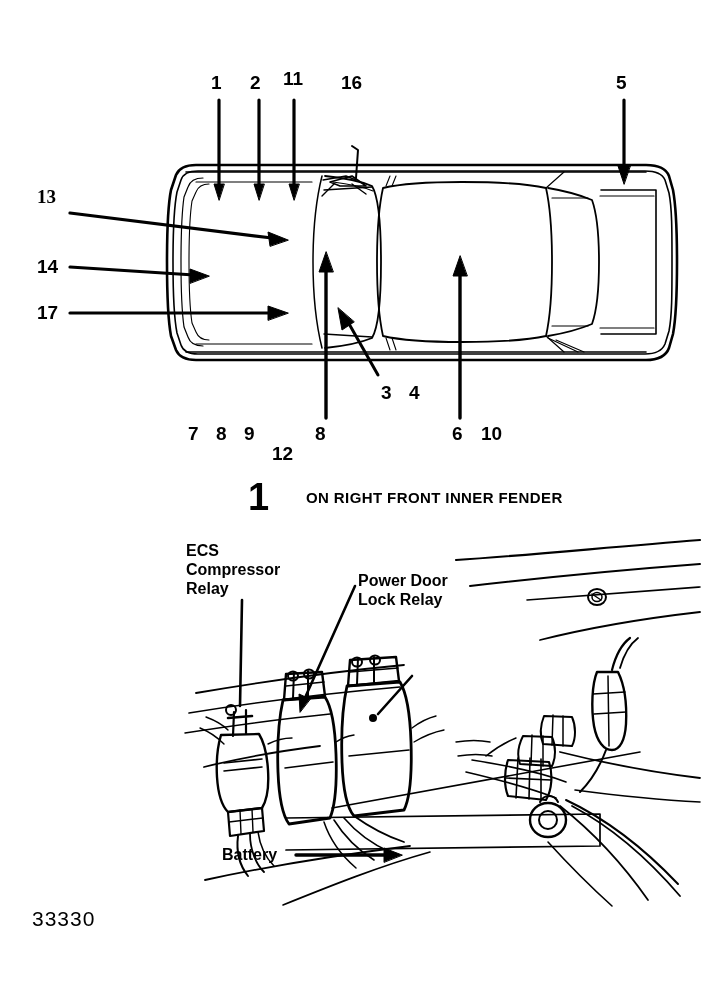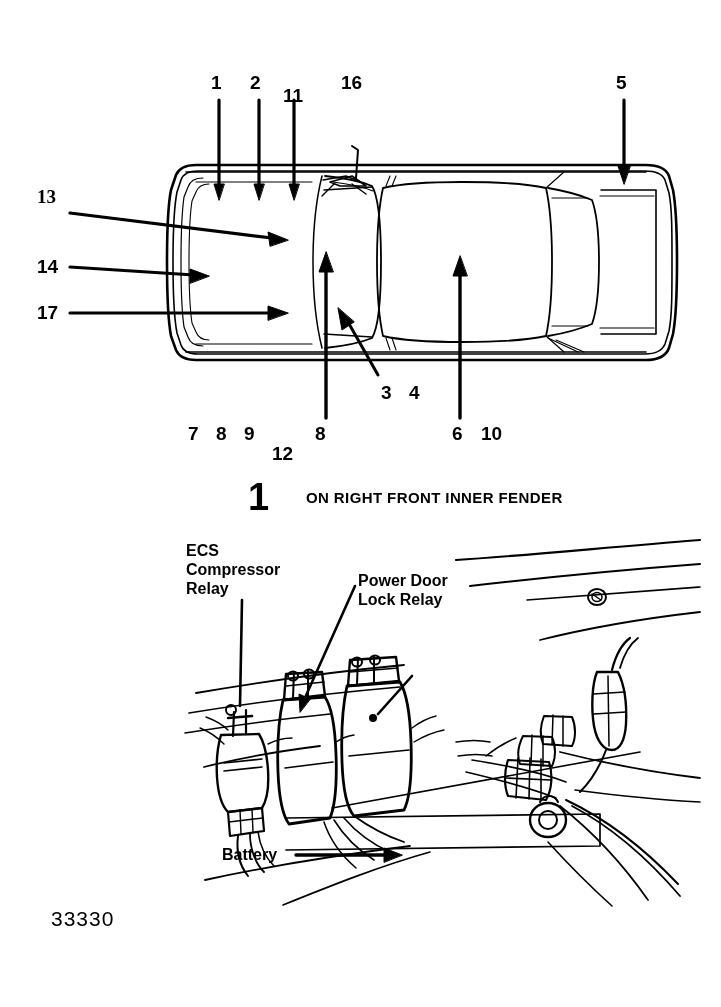--- a/index.html
+++ b/index.html
@@ -68,21 +68,21 @@
   .fig-caption .captext {
     font-family: Liberation Sans, sans-serif;
     font-size: 15px;
     font-weight: bold;
     letter-spacing: 0.4px;
     color: #000000;
     white-space: nowrap;
   }
   .fig-id {
     position: absolute;
-    left: 51px;
+    left: 32px;
     top: 907px;
     font-family: "Liberation Sans", sans-serif;
     font-size: 21px;
     font-weight: normal;
     color: #000;
     letter-spacing: 1px;
   }
 </style>
 </head>
 <body>
@@ -223,21 +223,21 @@
         <g>
           <line x1="378" y1="375" x2="348" y2="322" stroke-width="3.0"></line>
           <path d="M338,308 L342,330 L354,322 Z"></path>
         </g>
       </g>
     </g>
   </svg>
 
   <div class="callout-num" style="left:211px; top:73px;">1</div>
   <div class="callout-num" style="left:250px; top:73px;">2</div>
-  <div class="callout-num" style="left:283px; top:86px;">11</div>
+  <div class="callout-num" style="left:283px; top:69px;">11</div>
   <div class="callout-num" style="left:341px; top:73px;">16</div>
   <div class="callout-num" style="left:616px; top:73px;">5</div>
 
   <div class="callout-num" style="left:37px; top:187px;font-family:Liberation Serif, serif;">13</div>
   <div class="callout-num" style="left:37px; top:257px;">14</div>
   <div class="callout-num" style="left:37px; top:303px;">17</div>
 
   <div class="callout-num" style="left:188px; top:424px;">7</div>
   <div class="callout-num" style="left:216px; top:424px;">8</div>
   <div class="callout-num" style="left:244px; top:424px;">9</div>

